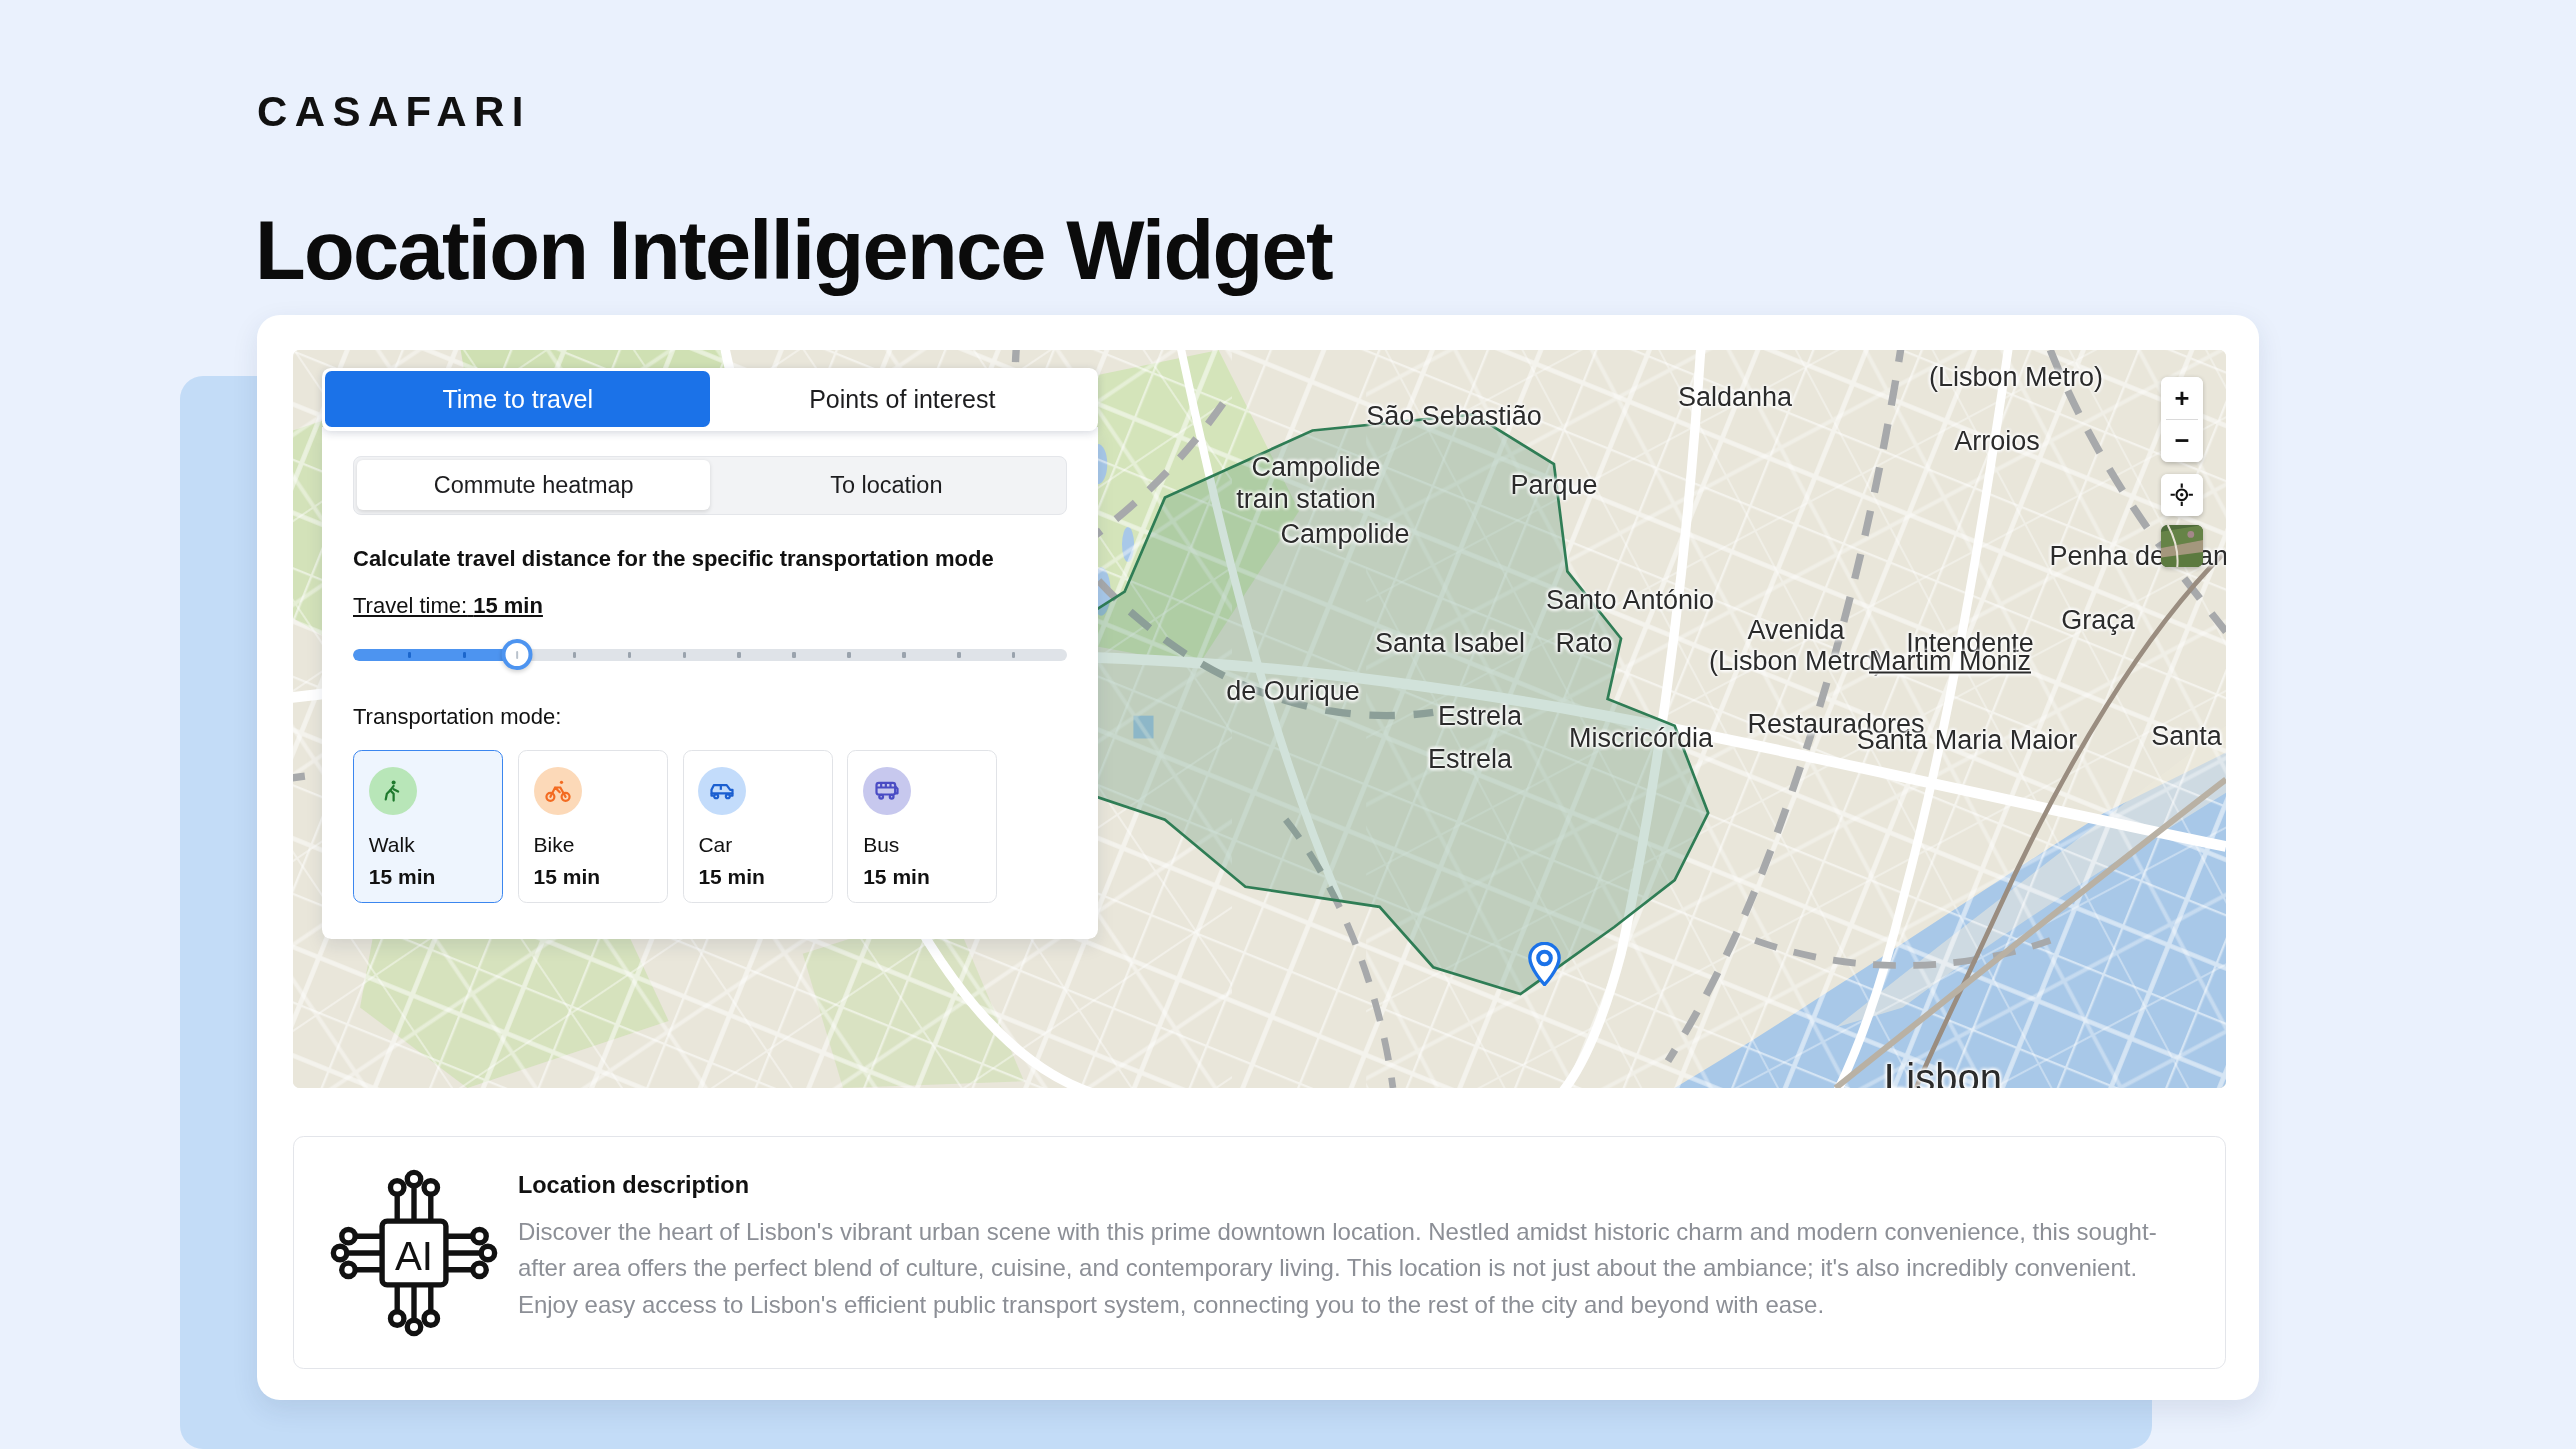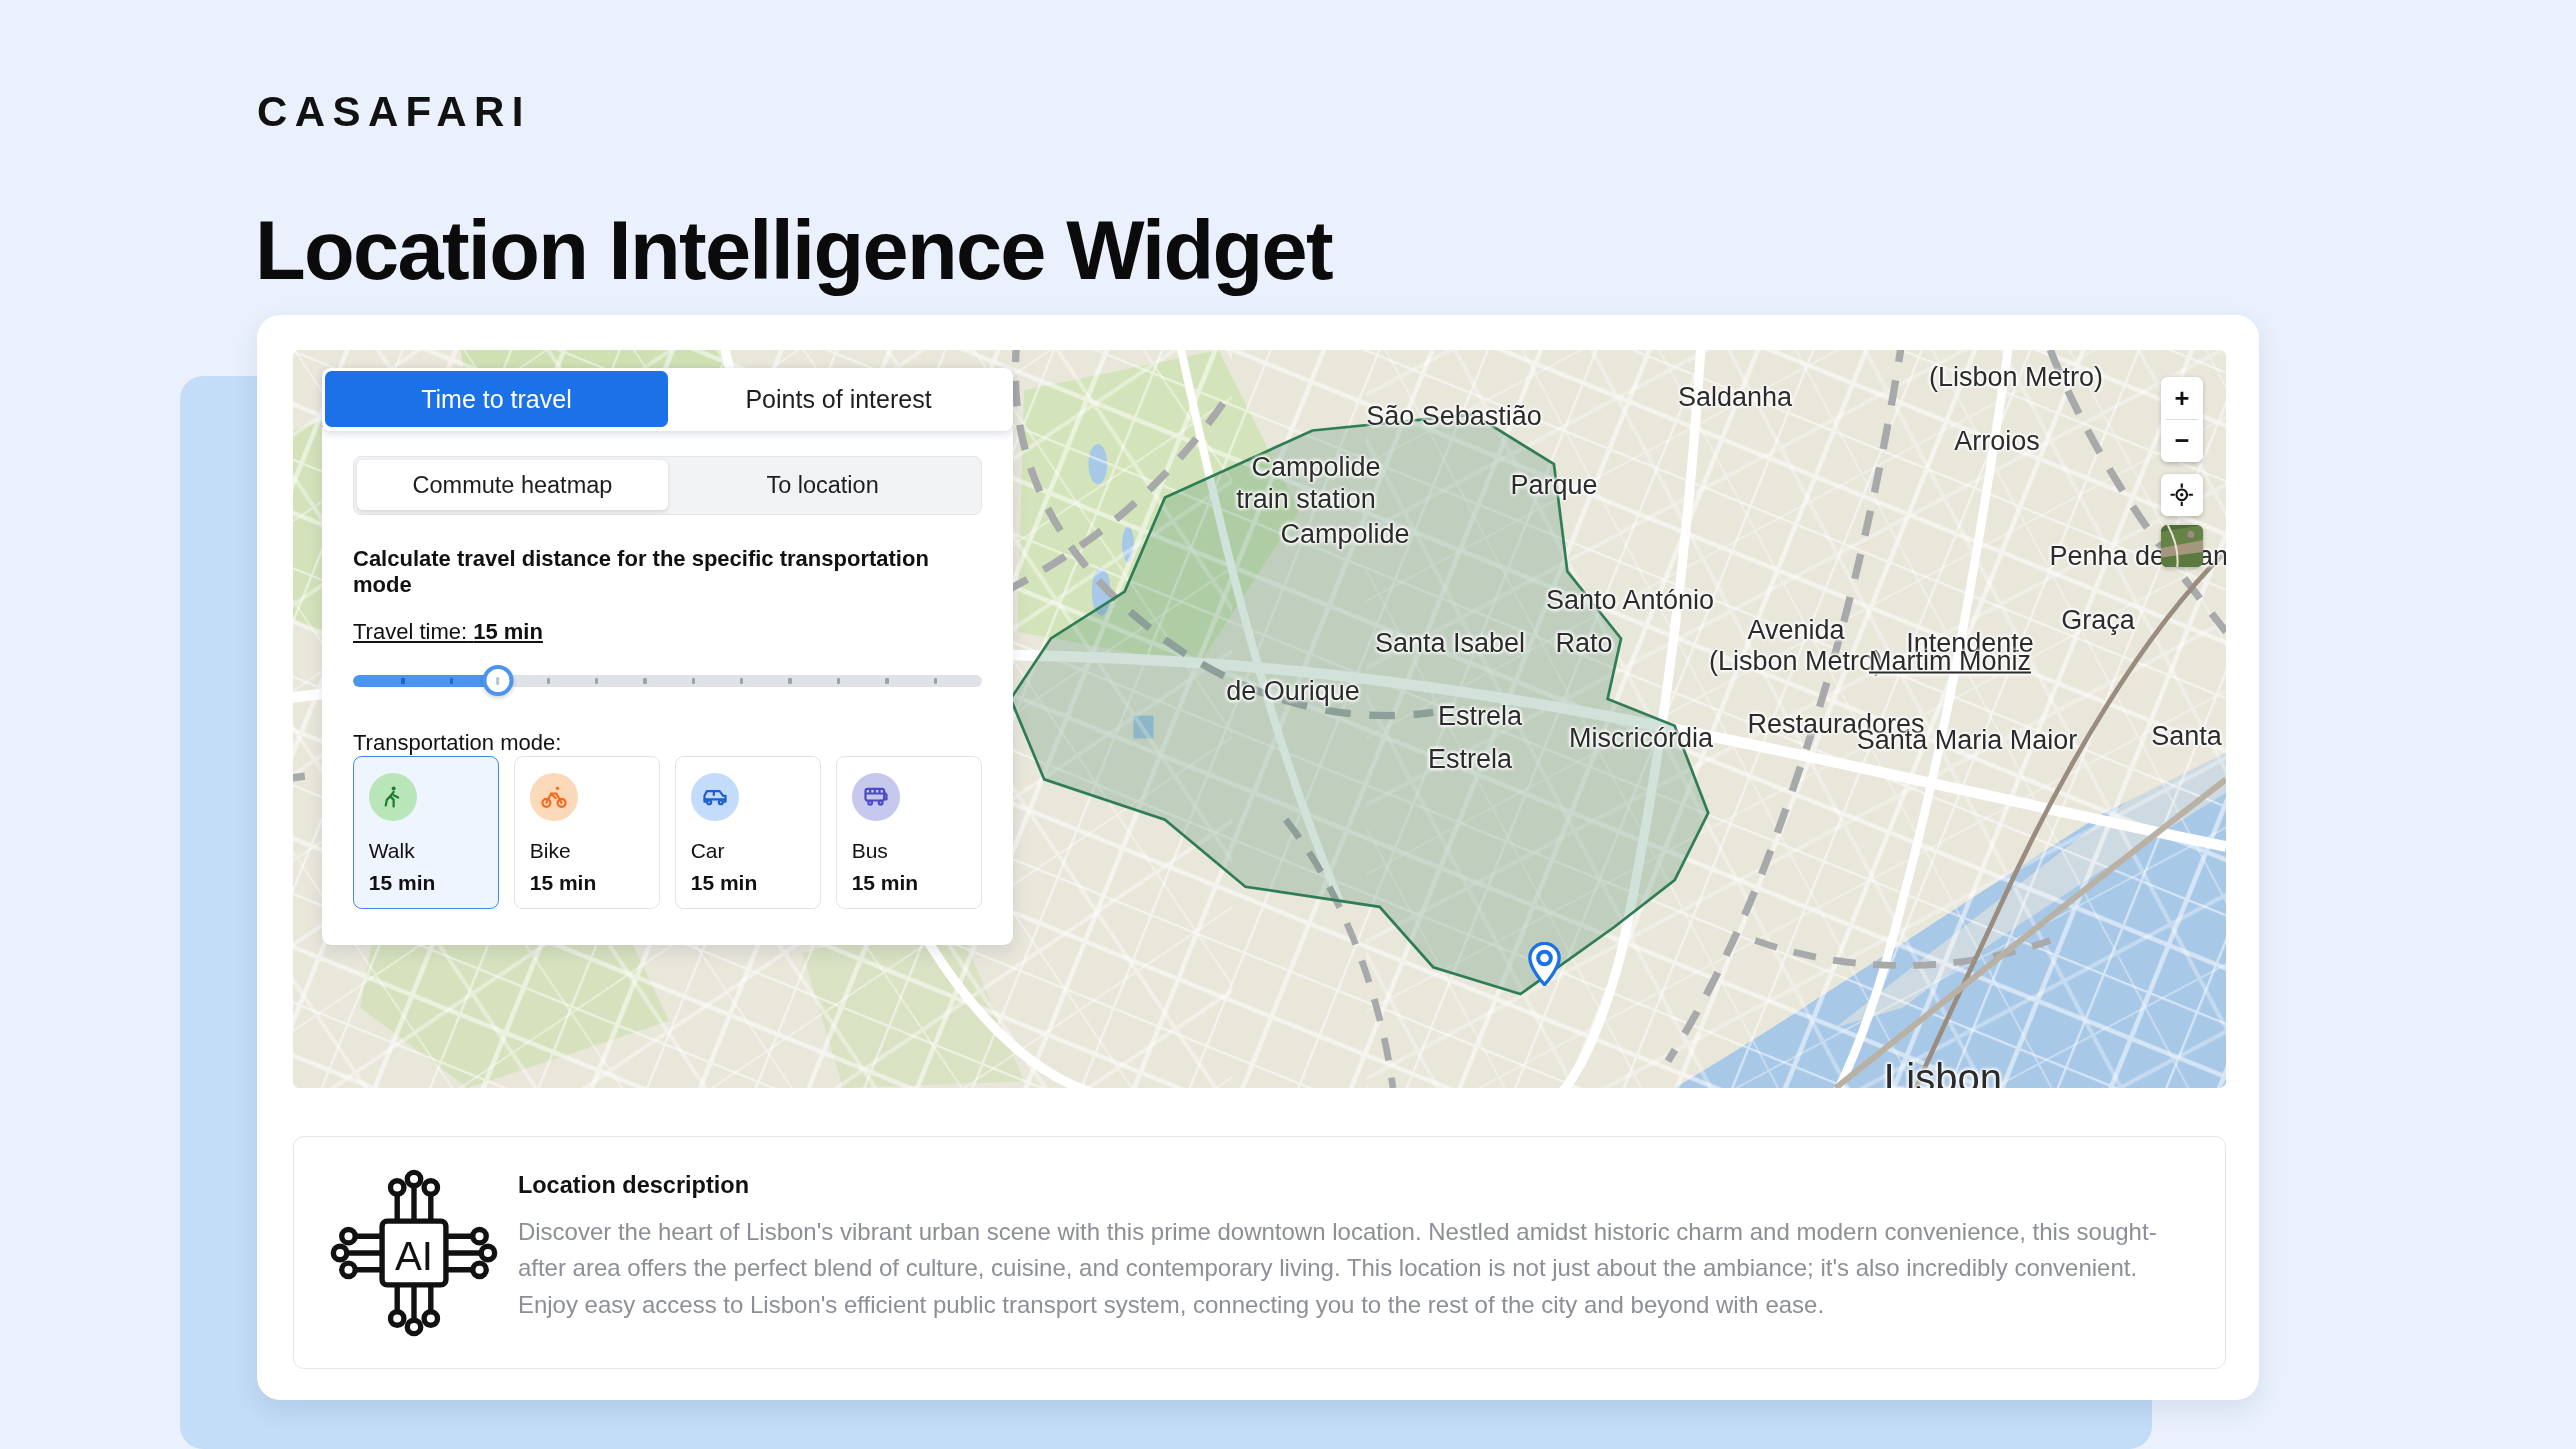--- a/index.html
+++ b/index.html
@@ -69,21 +69,21 @@
     margin-top:9.4px;width:42px;height:42px;border-radius:6.7px;overflow:hidden;
     box-shadow:0 1.3px 4.7px rgba(0,0,0,.22);background:#5a7a45;cursor:pointer;
   }
 
   
   #location-pin{position:absolute;left:1234px;top:592px;width:35px;height:44px;}
 
   
   #control-panel{
     position:absolute; left:322px; top:368px;
-    width:691px;
+    width:776px;
   }
   #tab-bar{
     display:flex; background:#fff; border-radius:8.7px;
     box-shadow:0 2px 8px rgba(20,40,80,.18);
     padding:3.4px; gap:0; position:relative; z-index:3;
   }
   .tab{
     flex:1; text-align:center; padding:13.4px 0; font-size:25px;
     border-radius:6.7px; cursor:pointer; color:#1d1d1f;
   }
@@ -120,21 +120,21 @@
     background:#fff;border:4px solid #4d94f0;box-sizing:border-box;
     transform:translateX(-50%);cursor:pointer;
     box-shadow:0 2px 4.7px rgba(0,0,0,.18);
   }
   #slider-thumb:after{
     content:"";position:absolute;left:50%;top:8px;transform:translateX(-50%);
     width:2.7px;height:7.4px;border-radius:1.3px;background:#b9c2cc;
   }
 
   #transport-label{margin-top:34px;font-size:22px;color:#111;}
-  #mode-grid{display:flex;gap:14.8px;}
+  #mode-grid{display:flex;gap:14.8px;margin-top:20px;}
   .mode-card{
     width:150px;height:153px;border:0.7px solid #e1e3e7;border-radius:8.7px;
     padding:16px 0 0 14.8px;box-sizing:border-box;cursor:pointer;background:#fff;
   }
   .mode-card.selected{border:1.3px solid #3b86ef;background:#eef5fe;}
   .mode-icon{
     width:48px;height:48px;border-radius:50%;
     display:flex;align-items:center;justify-content:center;
   }
   .mode-name{margin-top:17.4px;font-size:21px;color:#111;}

